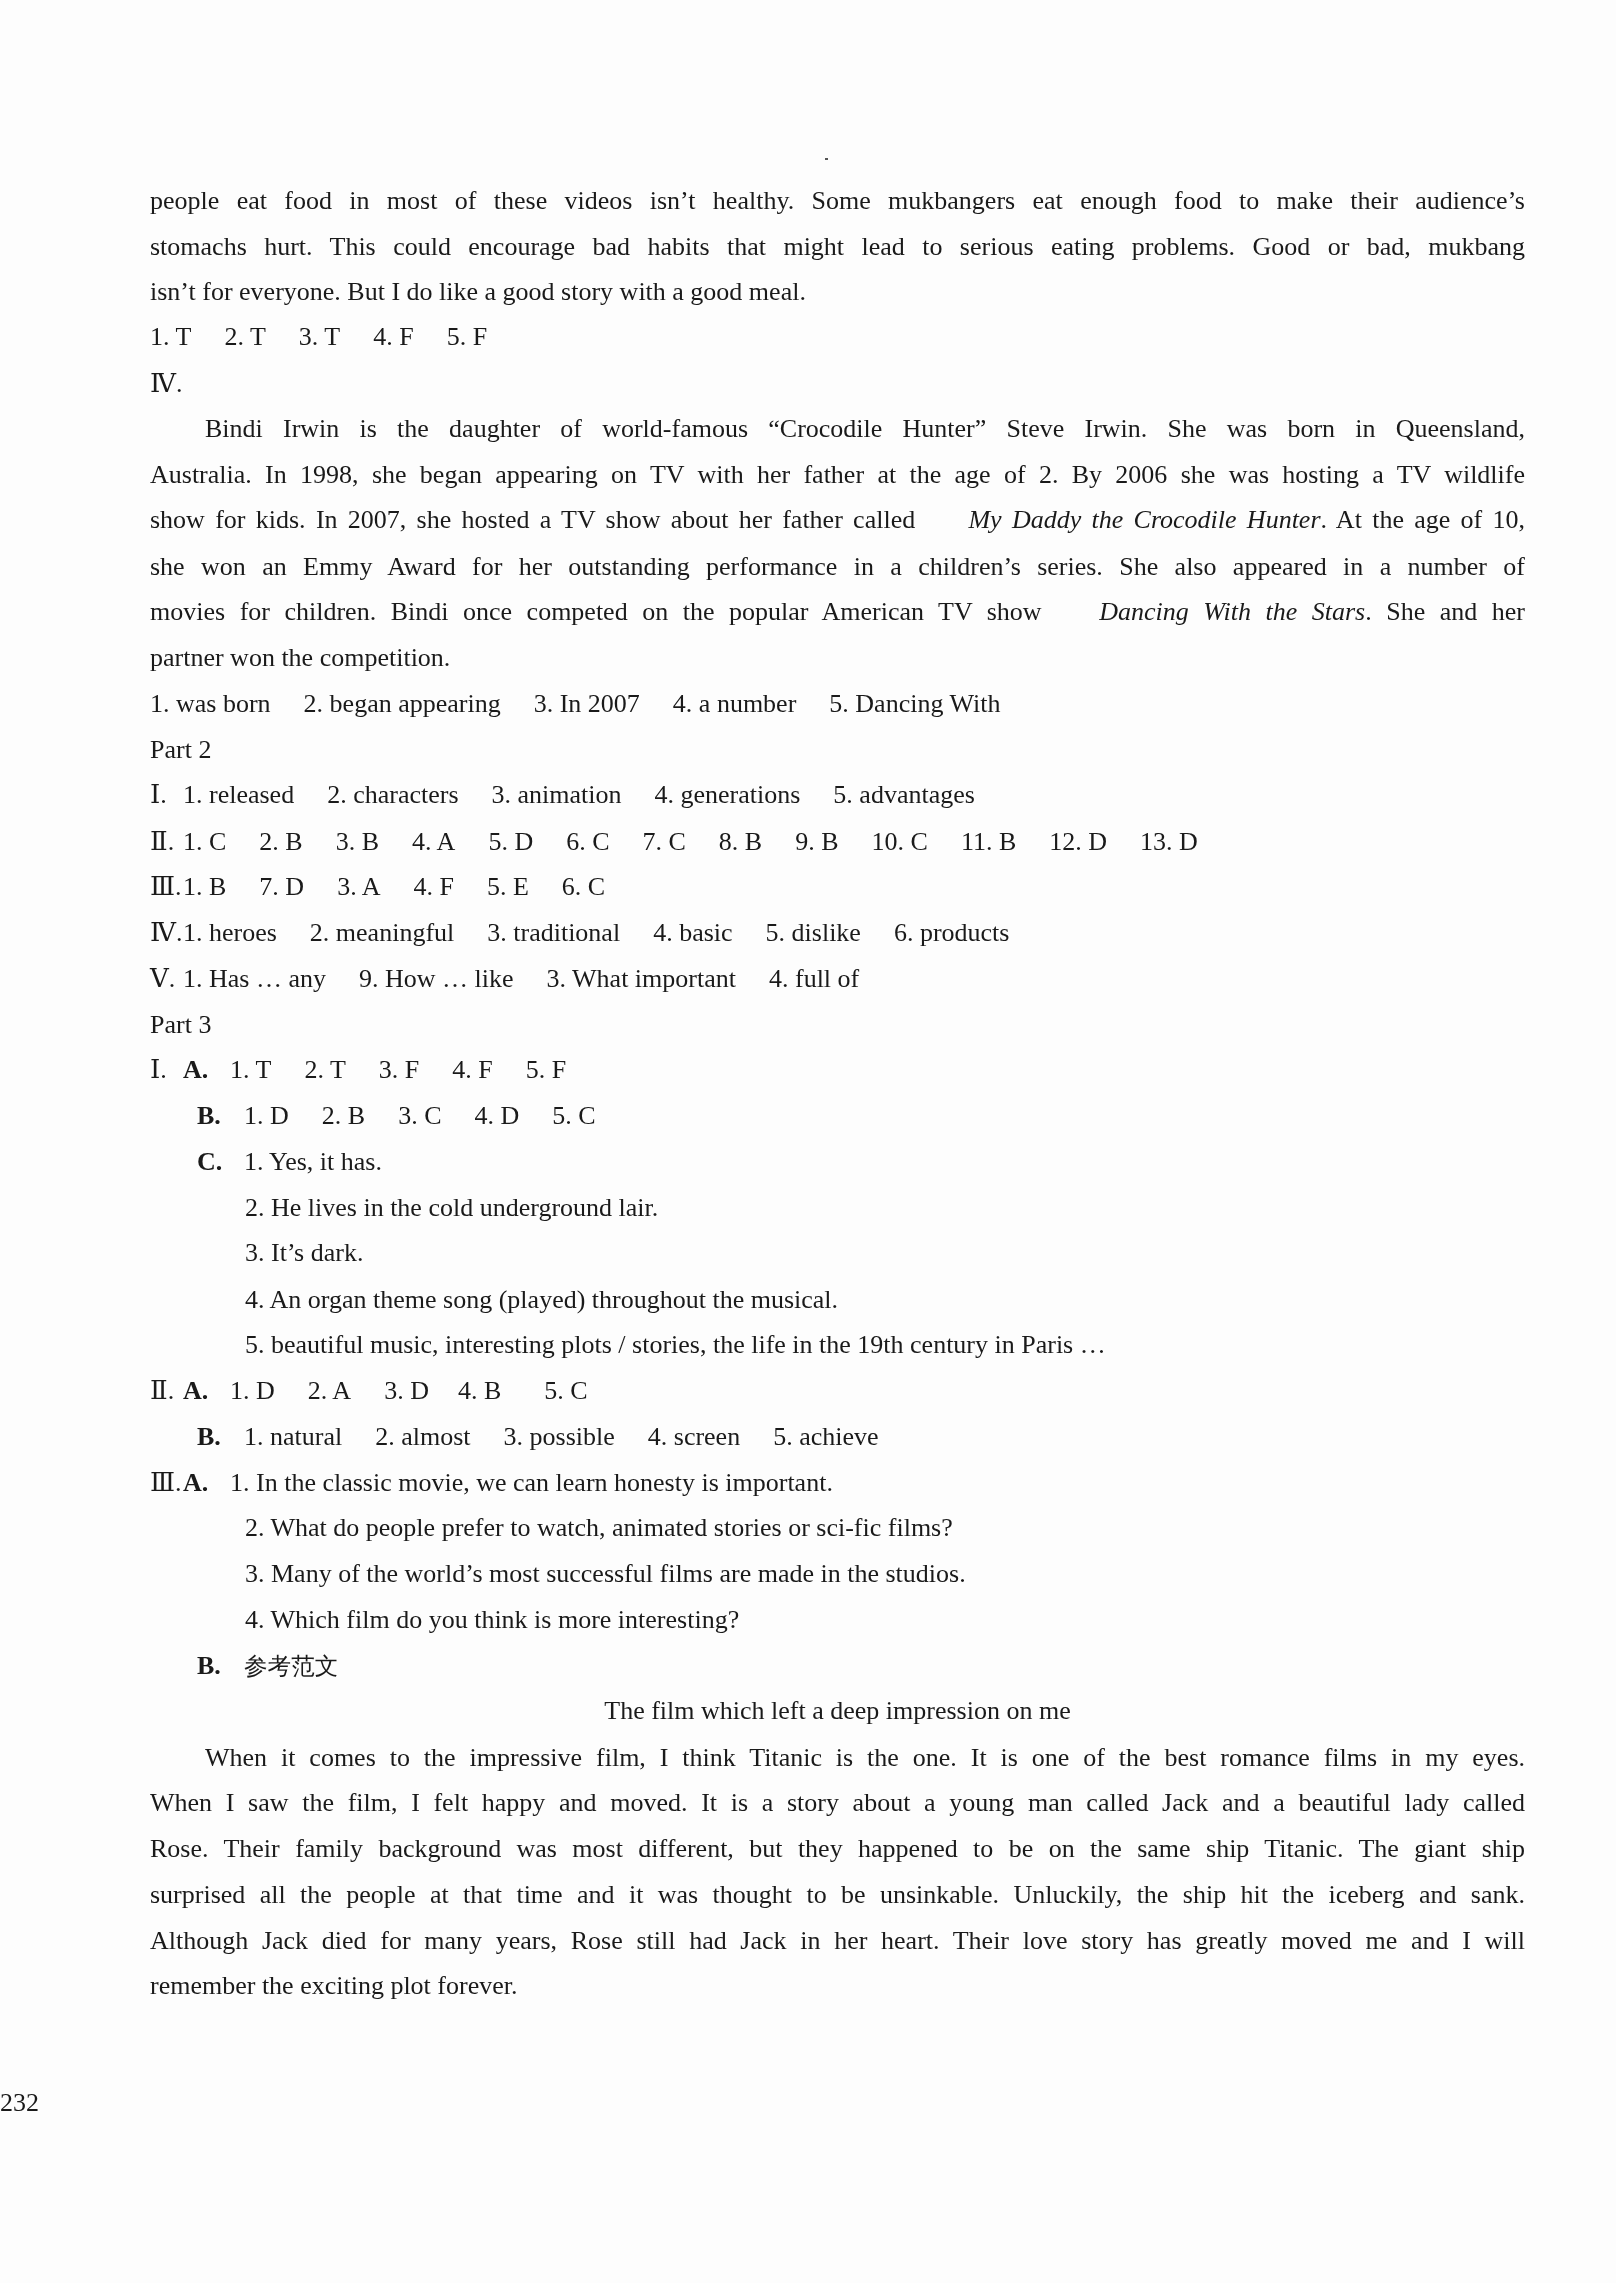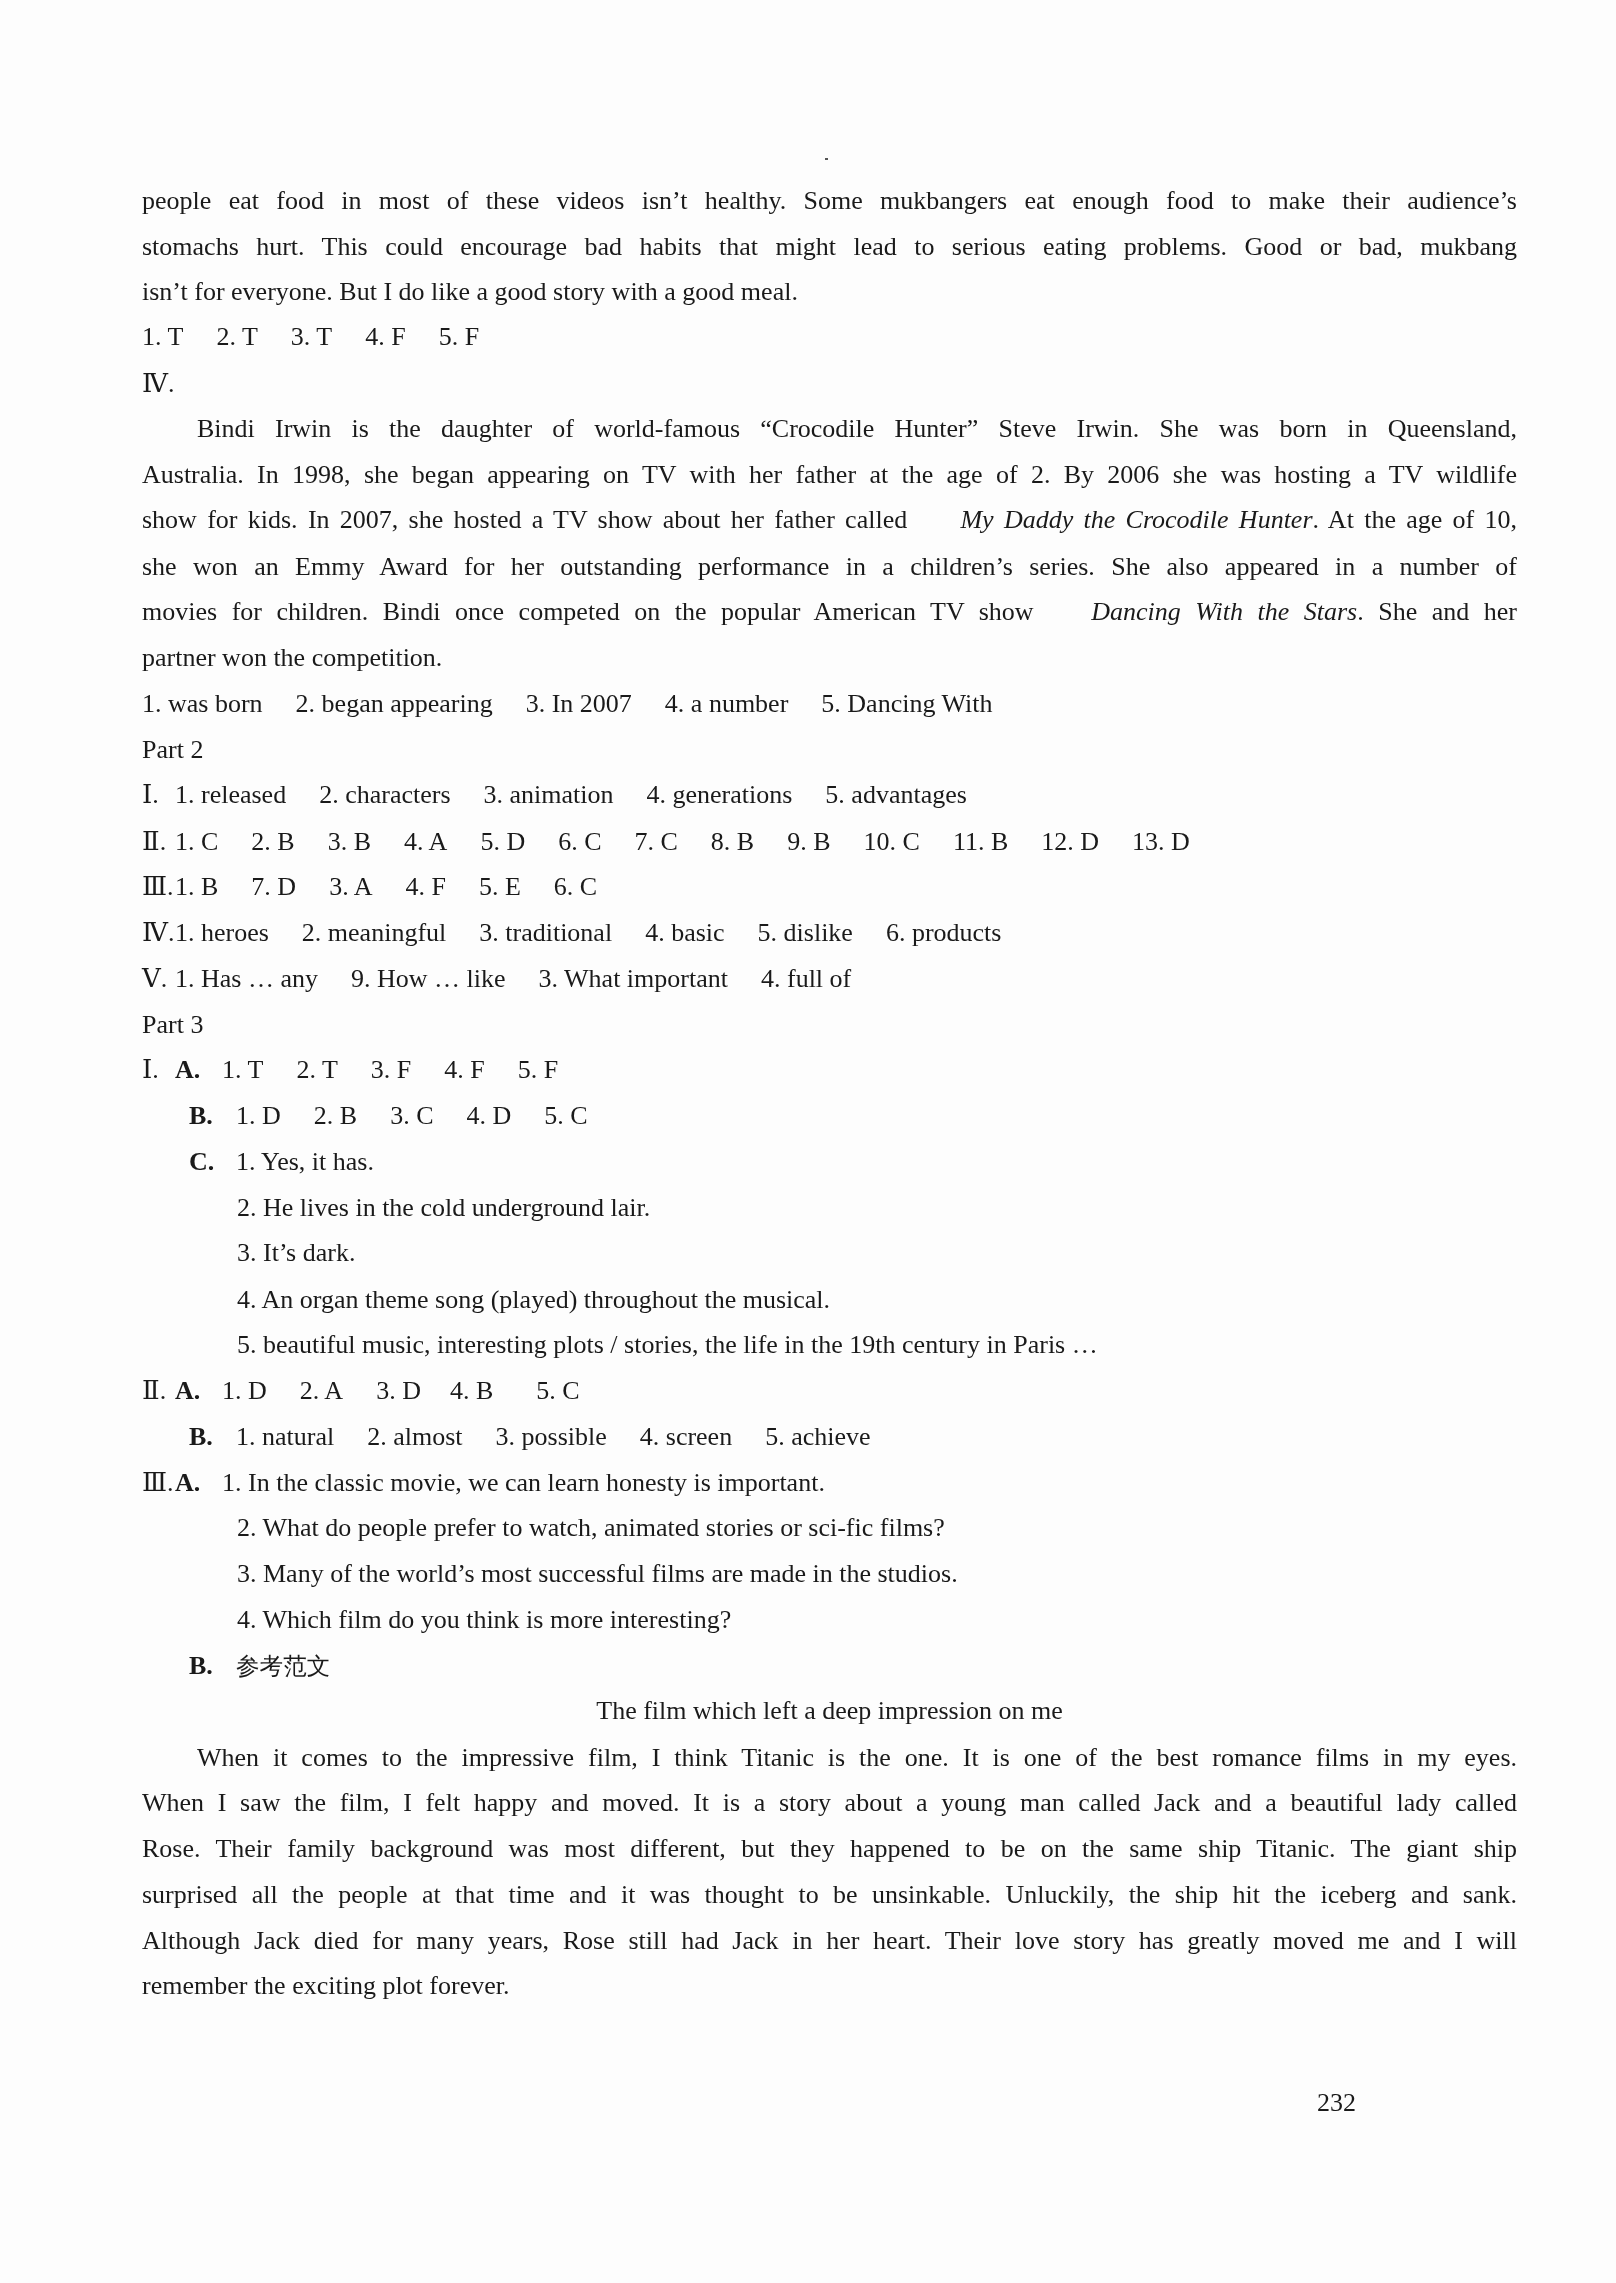--- a/index.html
+++ b/index.html
@@ -3,32 +3,32 @@
 <meta charset="utf-8">
 <style>
   html, body { margin: 0; padding: 0; background: #fdfdfd; }
   body {
     width: 1617px; height: 2283px; position: relative; overflow: hidden;
     font-family: "Liberation Serif", "DejaVu Serif", serif;
     color: #1a1a1a;
   }
   .page { position: absolute; left: 142px; top: 0; width: 1375px; }
   .line {
-    position: absolute; left: 0; width: 1375px;
+    position: absolute; left: 8px; width: 1375px;
     font-size: 26px; line-height: 45px; white-space: nowrap;
   }
   .justify { text-align: justify; text-align-last: justify; white-space: normal; }
   .indent { padding-left: 55px; box-sizing: border-box; }
   .bold { font-weight: normal; }
   i { font-style: italic; margin-left: 43px; }
   .ans span { margin-right: 33px; }
   .roman { display: inline-block; min-width: 33px; font-weight: normal; }
   .sub { display: inline-block; width: 47px; font-weight: bold; }
   .title { text-align: center; font-weight: normal; }
-  .pagenum { position: absolute; left: 8px; width: 1348px; top: 2088px; text-align: right; font-size: 26px; }
+  .pagenum { position: absolute; left: 0; width: 1348px; top: 2088px; text-align: left; font-size: 26px; }
   .dot { position: absolute; left: 825px; top: 158px; width: 3px; height: 2px; background: #555; }
 </style>
 </head>
 <body>
 
 <div class="dot"></div>
 
 <div class="page">
 
   <div class="line justify" style="top:178px">people eat food in most of these videos isn’t healthy. Some mukbangers eat enough food to make their audience’s</div>

